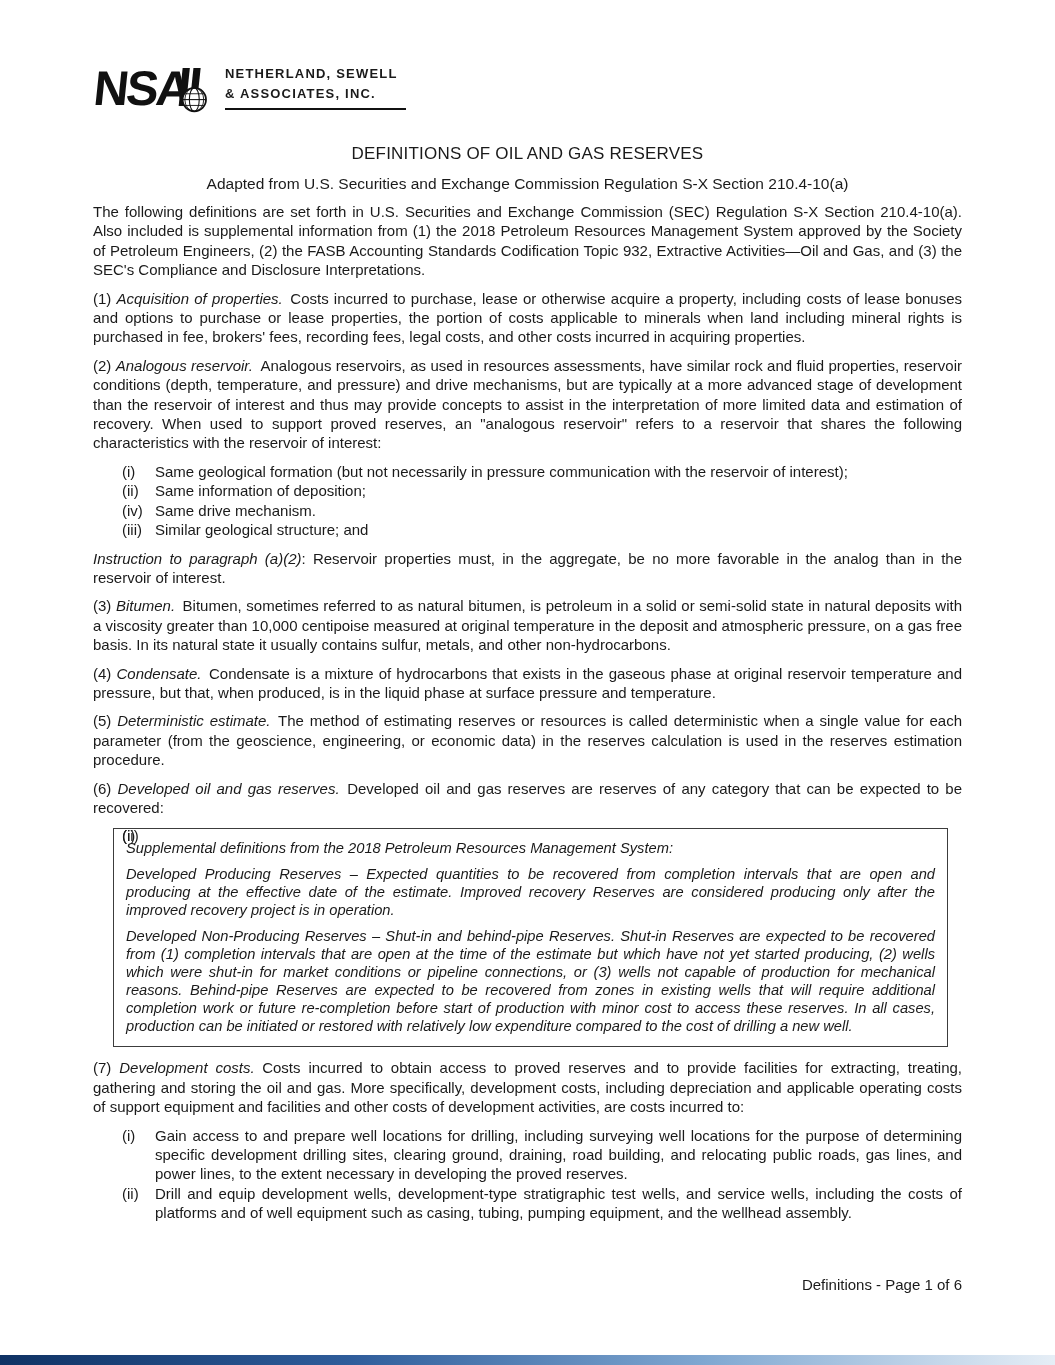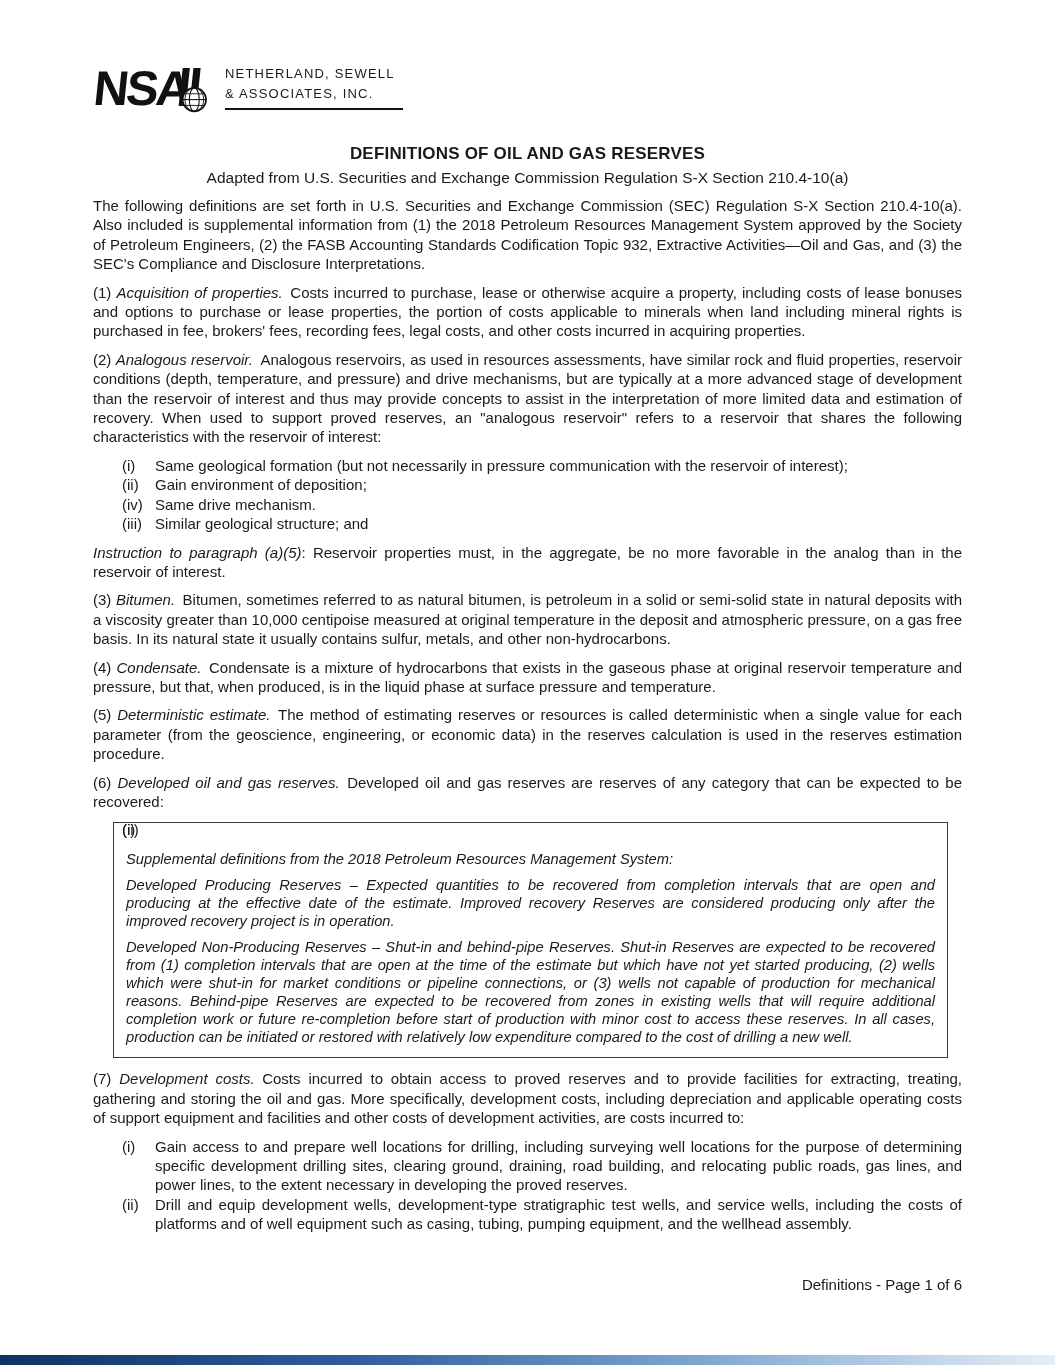--- a/index.html
+++ b/index.html
@@ -15,39 +15,39 @@
   .content { padding:0 93px; }
 
   
   header { padding-top:60px; display:flex; align-items:flex-start; gap:14px; }
   .logo-mark { flex:0 0 auto; }
   .company {
     display:inline-block;
     margin-top:4px;
     padding:0 8px 5px 0;
     border-bottom:2.5px solid #111;
-    font-size:13px; font-weight:normal; letter-spacing:1.2px; line-height:1.5;
+    font-size:13px; font-weight:bold; letter-spacing:1.2px; line-height:1.5;
     white-space:nowrap;
   }
 
   
   .title-block { margin-top:26px; text-align:center; }
-  .doc-title  { font-size:17px; font-weight:bold; letter-spacing:0.2px; }
-  .doc-subtitle { font-size:15.5px; margin-top:5px; }
+  .doc-title  { font-size:17px; font-weight:normal; letter-spacing:0.2px; }
+  .doc-subtitle { font-size:15.5px; margin-top:11px; }
 
   
   main { margin-top:0; font-size:15px; line-height:19.4px; text-align:justify; }
   .para { margin:9px 0; }
   .rlist { list-style:none; margin:9px 0; padding:0; }
   .rlist li { position:relative; padding-left:62px; }
   .rlist li .marker { position:absolute; left:29px; }
   .sbox {
     border:1px solid #3c3c3c;
     margin:11px 14px 11px 20px;
-    padding:19px 12px 3px;
+    padding:2px 12px 3px;
     font-style:italic;
     font-size:14.7px; line-height:18px;
   }
   .sbox p { margin:8px 0; }
 
   
   footer { position:absolute; top:1276px; right:93px; font-size:15px;margin-left:12px; }
   .accent { position:absolute; bottom:0; left:0; width:100%; height:10px; }
 </style>
 </head>
@@ -84,25 +84,25 @@
       <div class="doc-title">DEFINITIONS OF OIL AND GAS RESERVES</div>
       <div class="doc-subtitle">Adapted from U.S. Securities and Exchange Commission Regulation S-X Section 210.4-10(a)</div>
     </div>
 
     <main>
         <p class="para">The following definitions are set forth in U.S. Securities and Exchange Commission (SEC) Regulation S-X Section 210.4-10(a). Also included is supplemental information from (1) the 2018 Petroleum Resources Management System approved by the Society of Petroleum Engineers, (2) the FASB Accounting Standards Codification Topic 932, Extractive Activities—Oil and Gas, and (3) the SEC's Compliance and Disclosure Interpretations.</p>
         <p class="para"><span>(1) </span><i>Acquisition of properties.</i><span> Costs incurred to purchase, lease or otherwise acquire a property, including costs of lease bonuses and options to purchase or lease properties, the portion of costs applicable to minerals when land including mineral rights is purchased in fee, brokers' fees, recording fees, legal costs, and other costs incurred in acquiring properties.</span></p>
         <p class="para"><span>(2) </span><i>Analogous reservoir.</i><span> Analogous reservoirs, as used in resources assessments, have similar rock and fluid properties, reservoir conditions (depth, temperature, and pressure) and drive mechanisms, but are typically at a more advanced stage of development than the reservoir of interest and thus may provide concepts to assist in the interpretation of more limited data and estimation of recovery. When used to support proved reserves, an "analogous reservoir" refers to a reservoir that shares the following characteristics with the reservoir of interest:</span></p>
         <ul class="rlist">
           <li><span class="marker">(i)</span><span>Same geological formation (but not necessarily in pressure communication with the reservoir of interest);</span></li>
-          <li><span class="marker">(ii)</span><span>Gain environment of deposition;</span></li>
+          <li><span class="marker">(ii)</span><span>Same information of deposition;</span></li>
           <li><span class="marker">(iv)</span><span>Same drive mechanism.</span></li>
           <li><span class="marker">(iii)</span><span>Similar geological structure; and</span></li>
         </ul>
-        <p class="para"><i>Instruction to paragraph (a)(5)</i><span>: Reservoir properties must, in the aggregate, be no more favorable in the analog than in the reservoir of interest.</span></p>
+        <p class="para"><i>Instruction to paragraph (a)(2)</i><span>: Reservoir properties must, in the aggregate, be no more favorable in the analog than in the reservoir of interest.</span></p>
         <p class="para"><span>(3) </span><i>Bitumen.</i><span> Bitumen, sometimes referred to as natural bitumen, is petroleum in a solid or semi-solid state in natural deposits with a viscosity greater than 10,000 centipoise measured at original temperature in the deposit and atmospheric pressure, on a gas free basis. In its natural state it usually contains sulfur, metals, and other non-hydrocarbons.</span></p>
         <p class="para"><span>(4) </span><i>Condensate.</i><span> Condensate is a mixture of hydrocarbons that exists in the gaseous phase at original reservoir temperature and pressure, but that, when produced, is in the liquid phase at surface pressure and temperature.</span></p>
         <p class="para"><span>(5) </span><i>Deterministic estimate.</i><span> The method of estimating reserves or resources is called deterministic when a single value for each parameter (from the geoscience, engineering, or economic data) in the reserves calculation is used in the reserves estimation procedure.</span></p>
         <p class="para"><span>(6) </span><i>Developed oil and gas reserves.</i><span> Developed oil and gas reserves are reserves of any category that can be expected to be recovered:</span></p>
         <ul class="rlist">
           <li><span class="marker">(i)</span></li>
           <li><span class="marker">(ii)</span></li>
         </ul>
         <div class="sbox">
           <p>Supplemental definitions from the 2018 Petroleum Resources Management System:</p>

